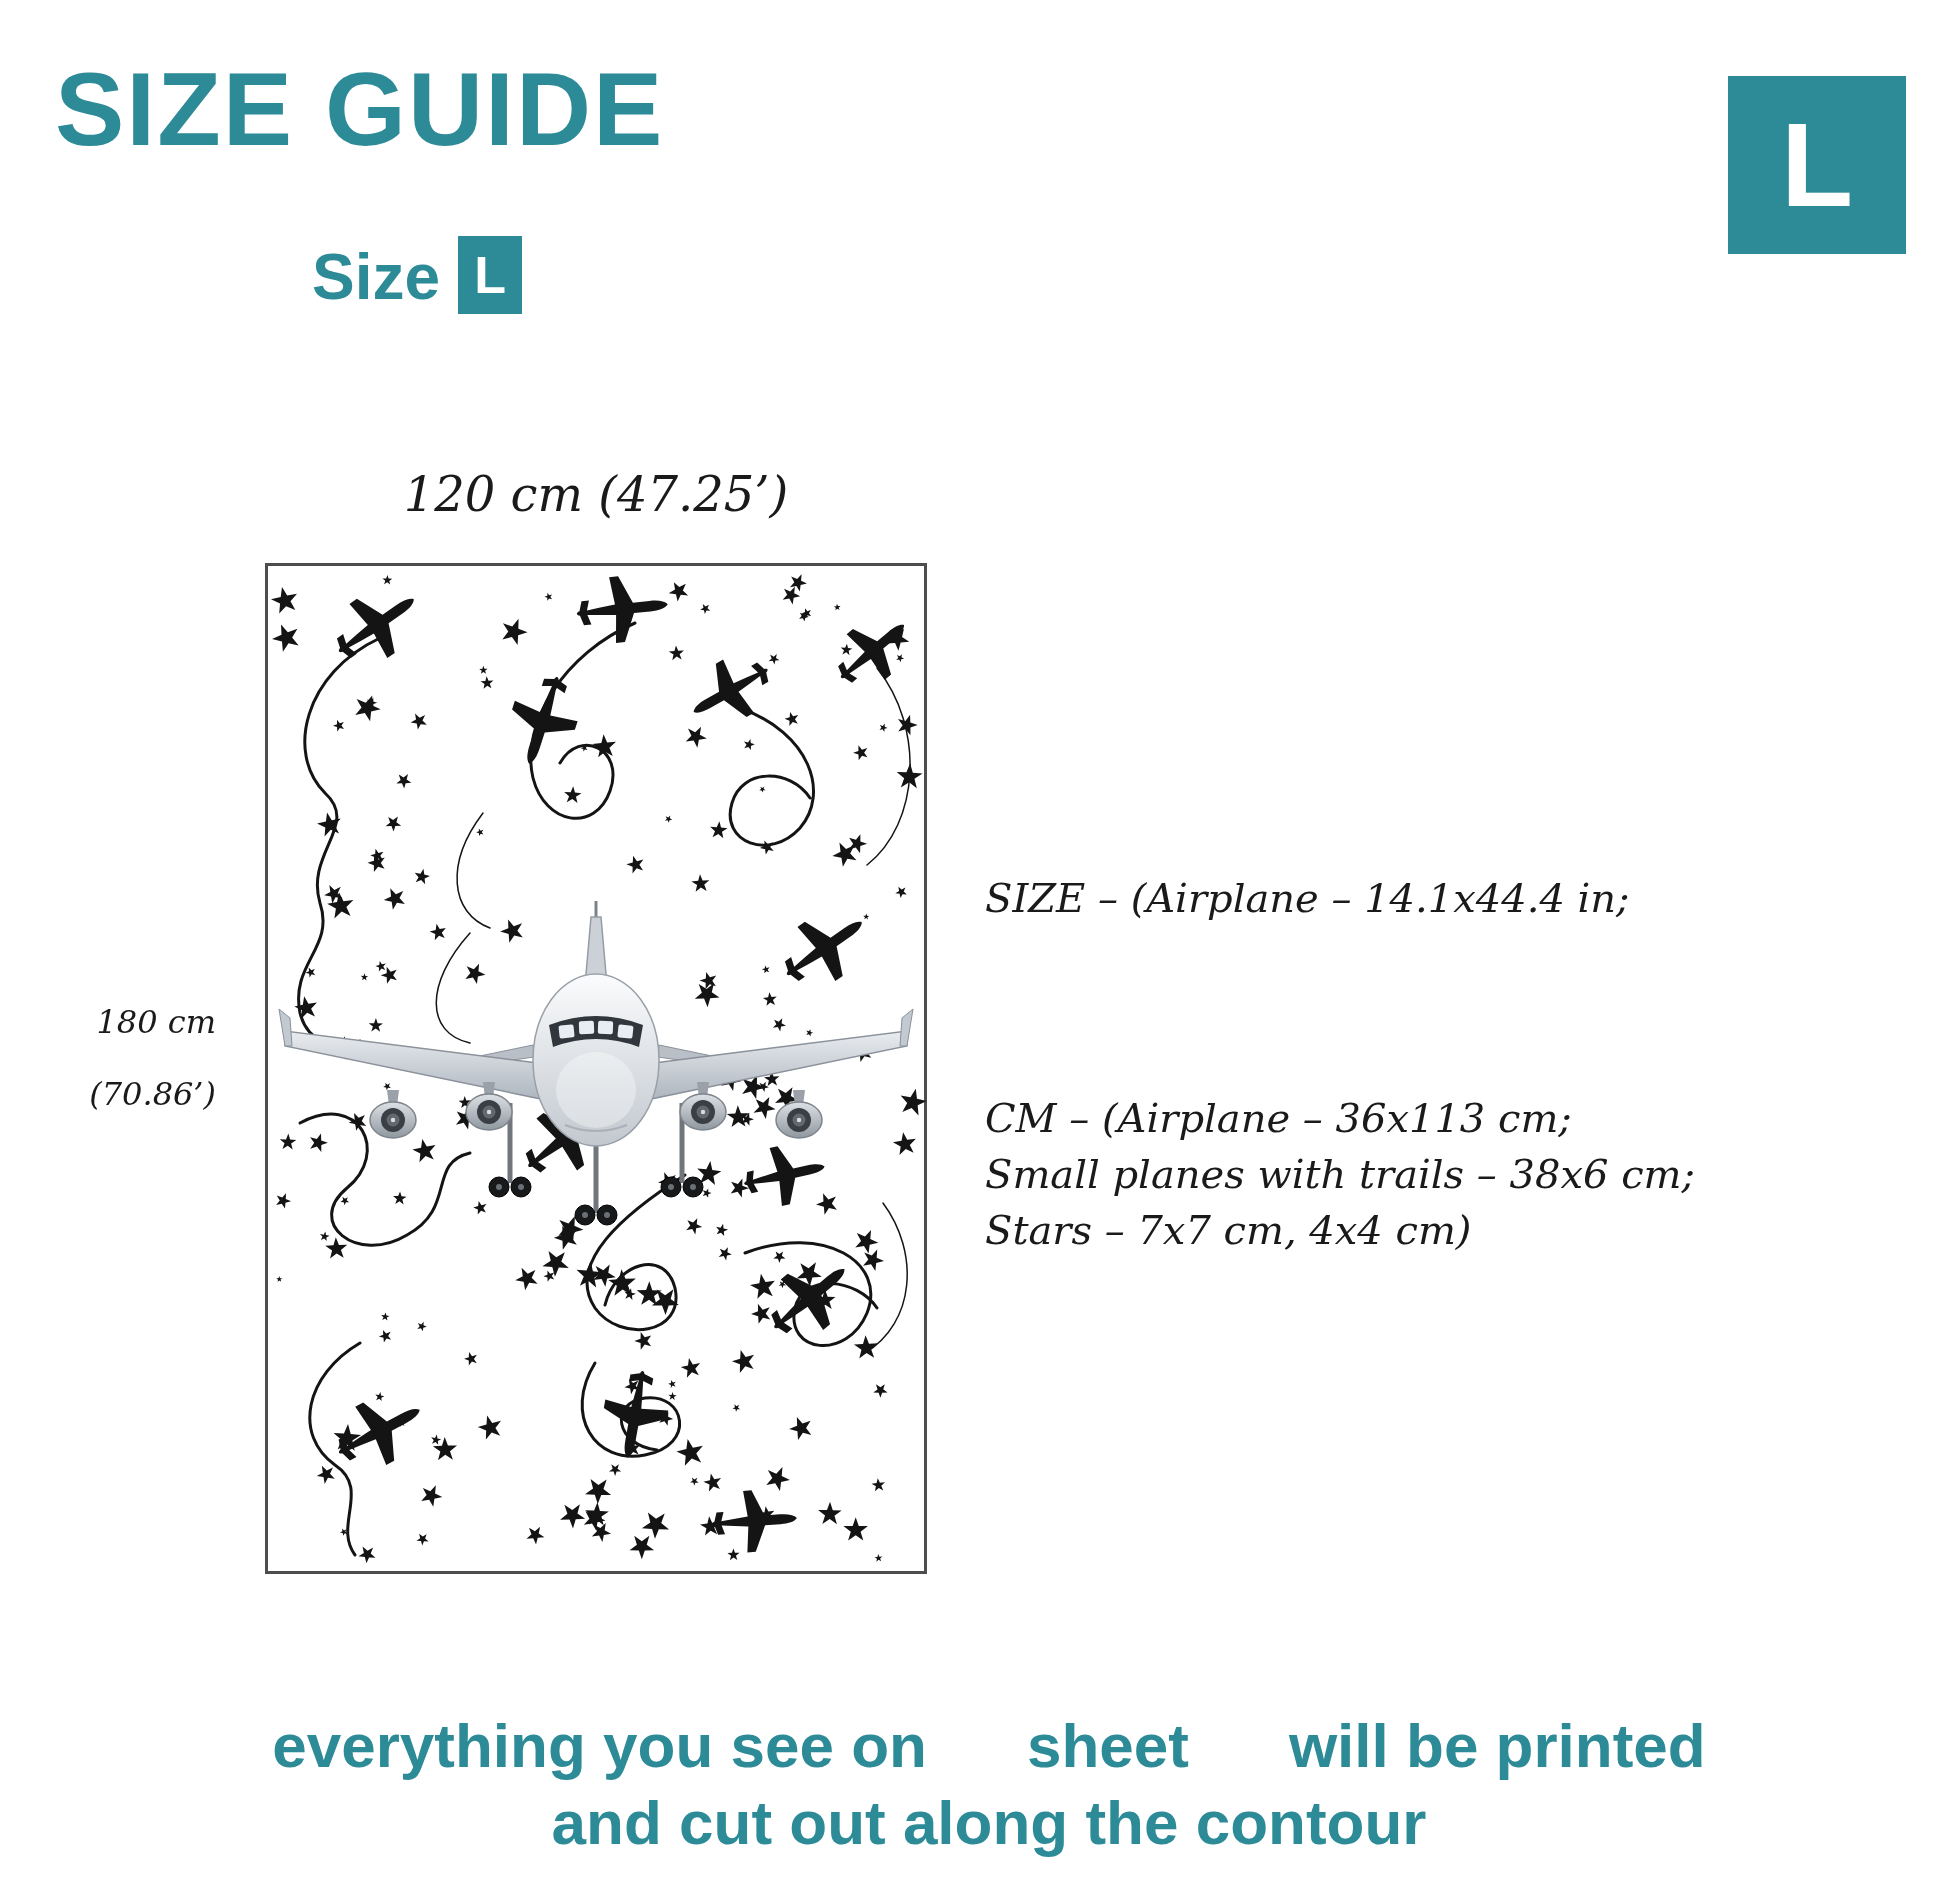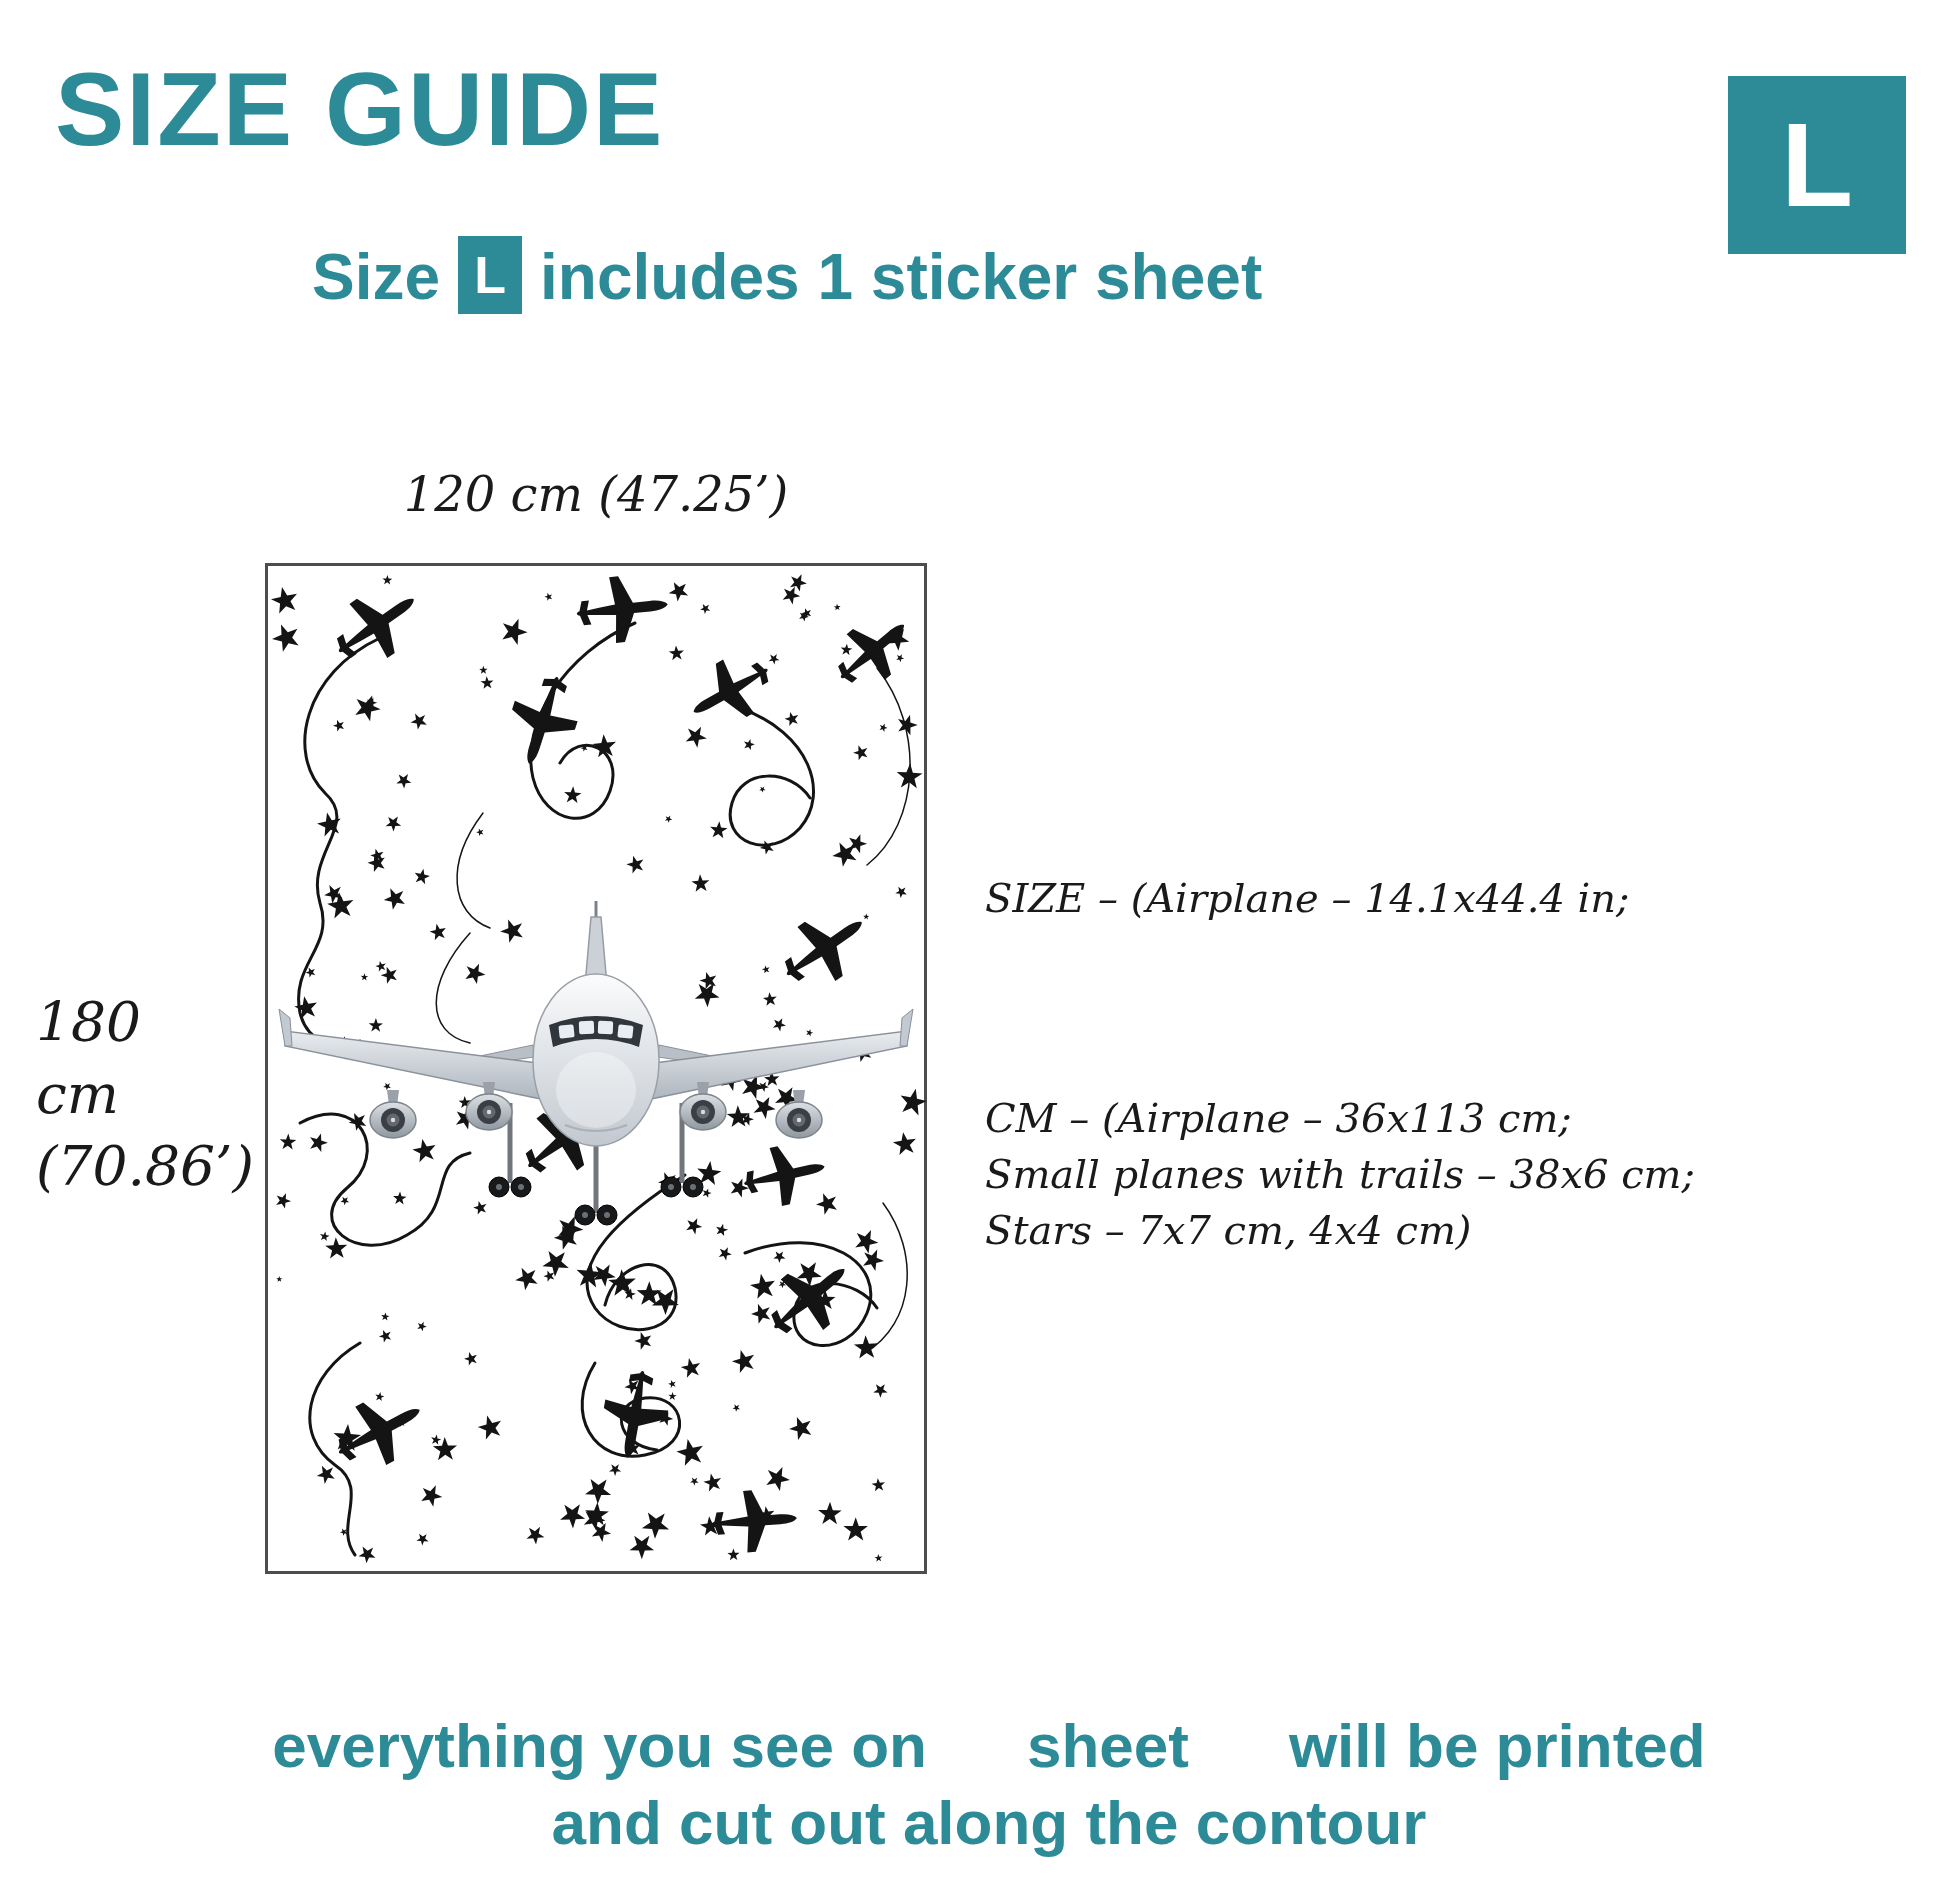--- a/index.html
+++ b/index.html
@@ -9,22 +9,22 @@
          letter-spacing:2px;color:#2d8b97;}
   .badge-large{position:absolute;left:1728px;top:48px;width:178px;height:178px;
          background:#2d8b97;color:#ffffff;font-size:118px;font-weight:700;
          display:flex;align-items:center;justify-content:center;}
   .subtitle{position:absolute;left:312px;top:208px;display:flex;align-items:flex-end;
          column-gap:18px;font-size:64px;font-weight:700;color:#2d8b97;}
   .badge-small{display:inline-flex;align-items:center;justify-content:center;
          background:#2d8b97;color:#ffffff;width:64px;height:78px;font-size:52px;font-weight:700;}
   .dim-top{position:absolute;left:265px;top:438px;width:662px;text-align:center;
          font-family:"DejaVu Serif",serif;font-style:italic;font-size:48px;color:#1a1a1a;}
-  .dim-left{position:absolute;left:36px;top:958px;width:180px;text-align:left;
-         font-family:"DejaVu Serif",serif;font-style:italic;font-size:55px;color:#1a1a1a;
+  .dim-left{position:absolute;left:36px;top:958px;width:180px;text-align:right;
+         font-family:"DejaVu Serif",serif;font-style:italic;font-size:32px;color:#1a1a1a;
          line-height:72px;}
   .sheet{position:absolute;left:265px;top:535px;width:662px;height:1011px;background:#ffffff;}
   .sheet svg{display:block;}
   .specs{position:absolute;left:985px;width:720px;font-family:"DejaVu Serif",serif;
          font-style:italic;font-size:40px;color:#1a1a1a;line-height:56px;}
   .specs-inch{top:842px;}
   .specs-cm{top:1062px;}
   .footer{position:absolute;left:0;top:1682px;width:1946px;display:flex;
          flex-direction:column;align-items:center;row-gap:6px;color:#2d8b97;
          font-size:62px;font-weight:700;padding-left:16px;}
@@ -35,21 +35,20 @@
 
 <div class="page">
 
   <div class="title">SIZE GUIDE</div>
 
   <div class="badge-large">L</div>
 
   <div class="subtitle">
     <span>Size</span>
     <span class="badge-small">L</span>
-    <span>includes 1 sticker sheet</span>
   </div>
 
   <div class="dim-top">120 cm  (47.25’)</div>
 
   <div class="dim-left">
     <div>180 cm</div>
     <div>(70.86’)</div>
   </div>
 
   <div class="sheet" id="sheet">

